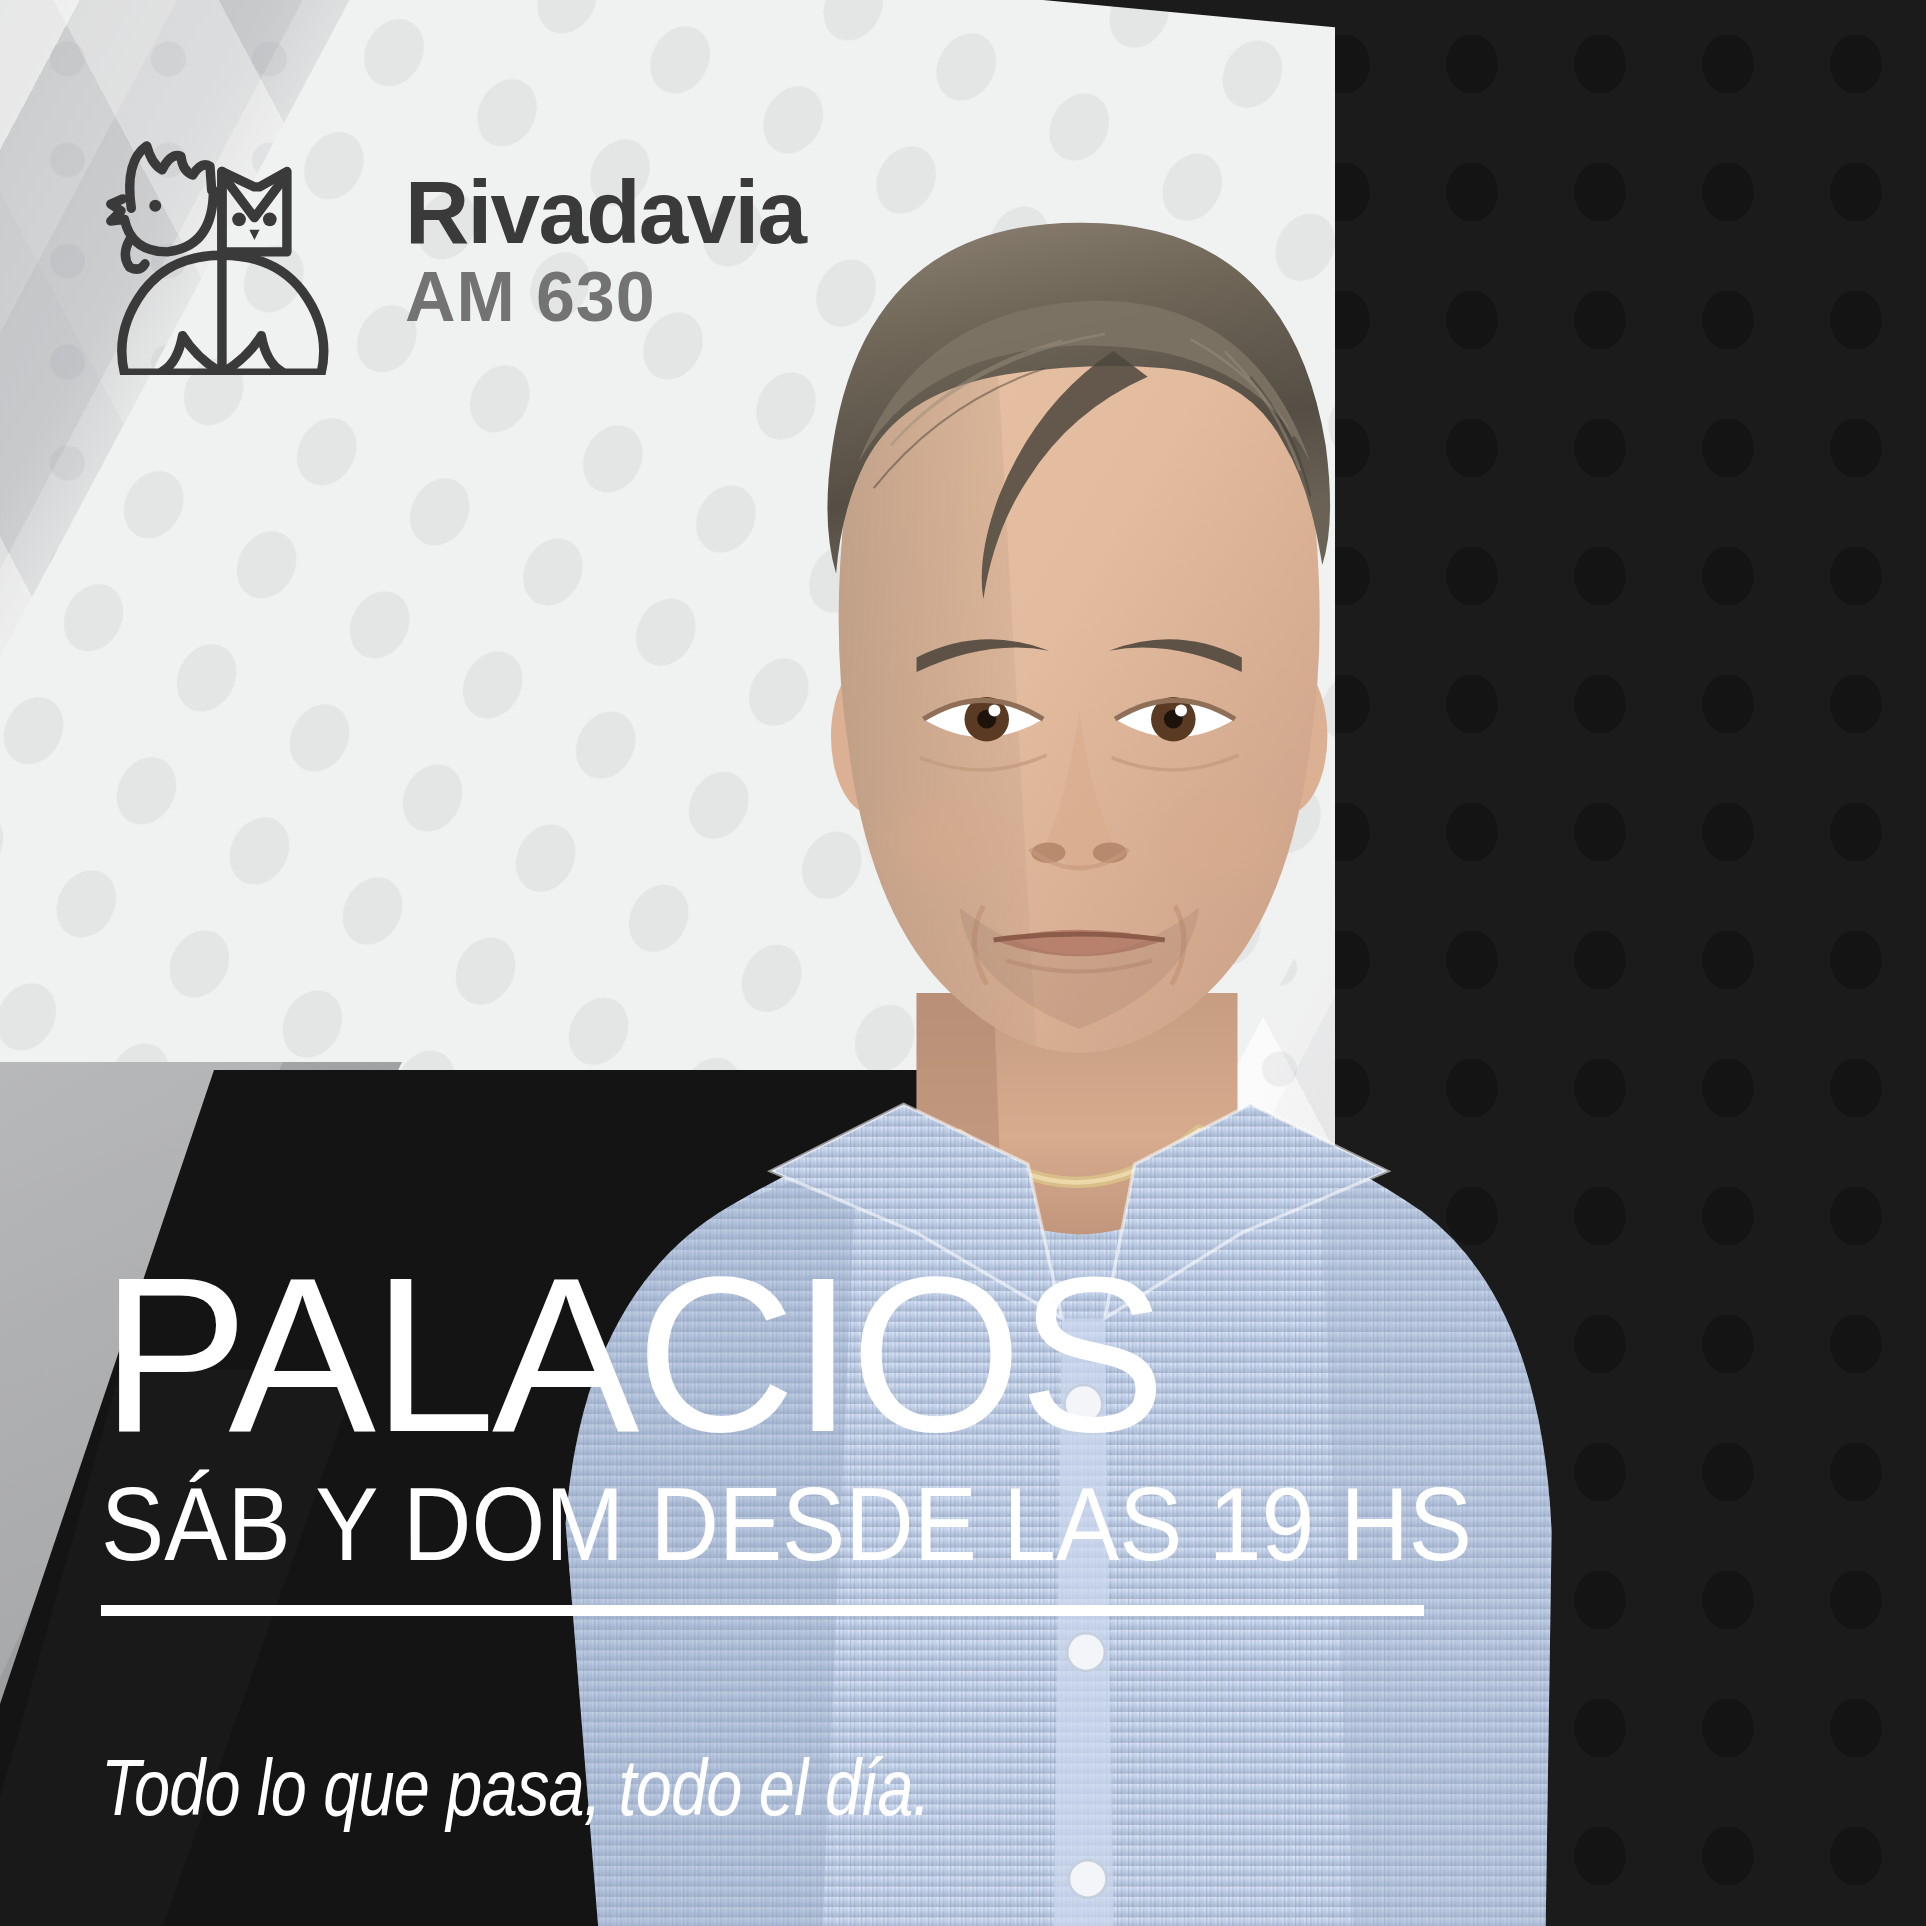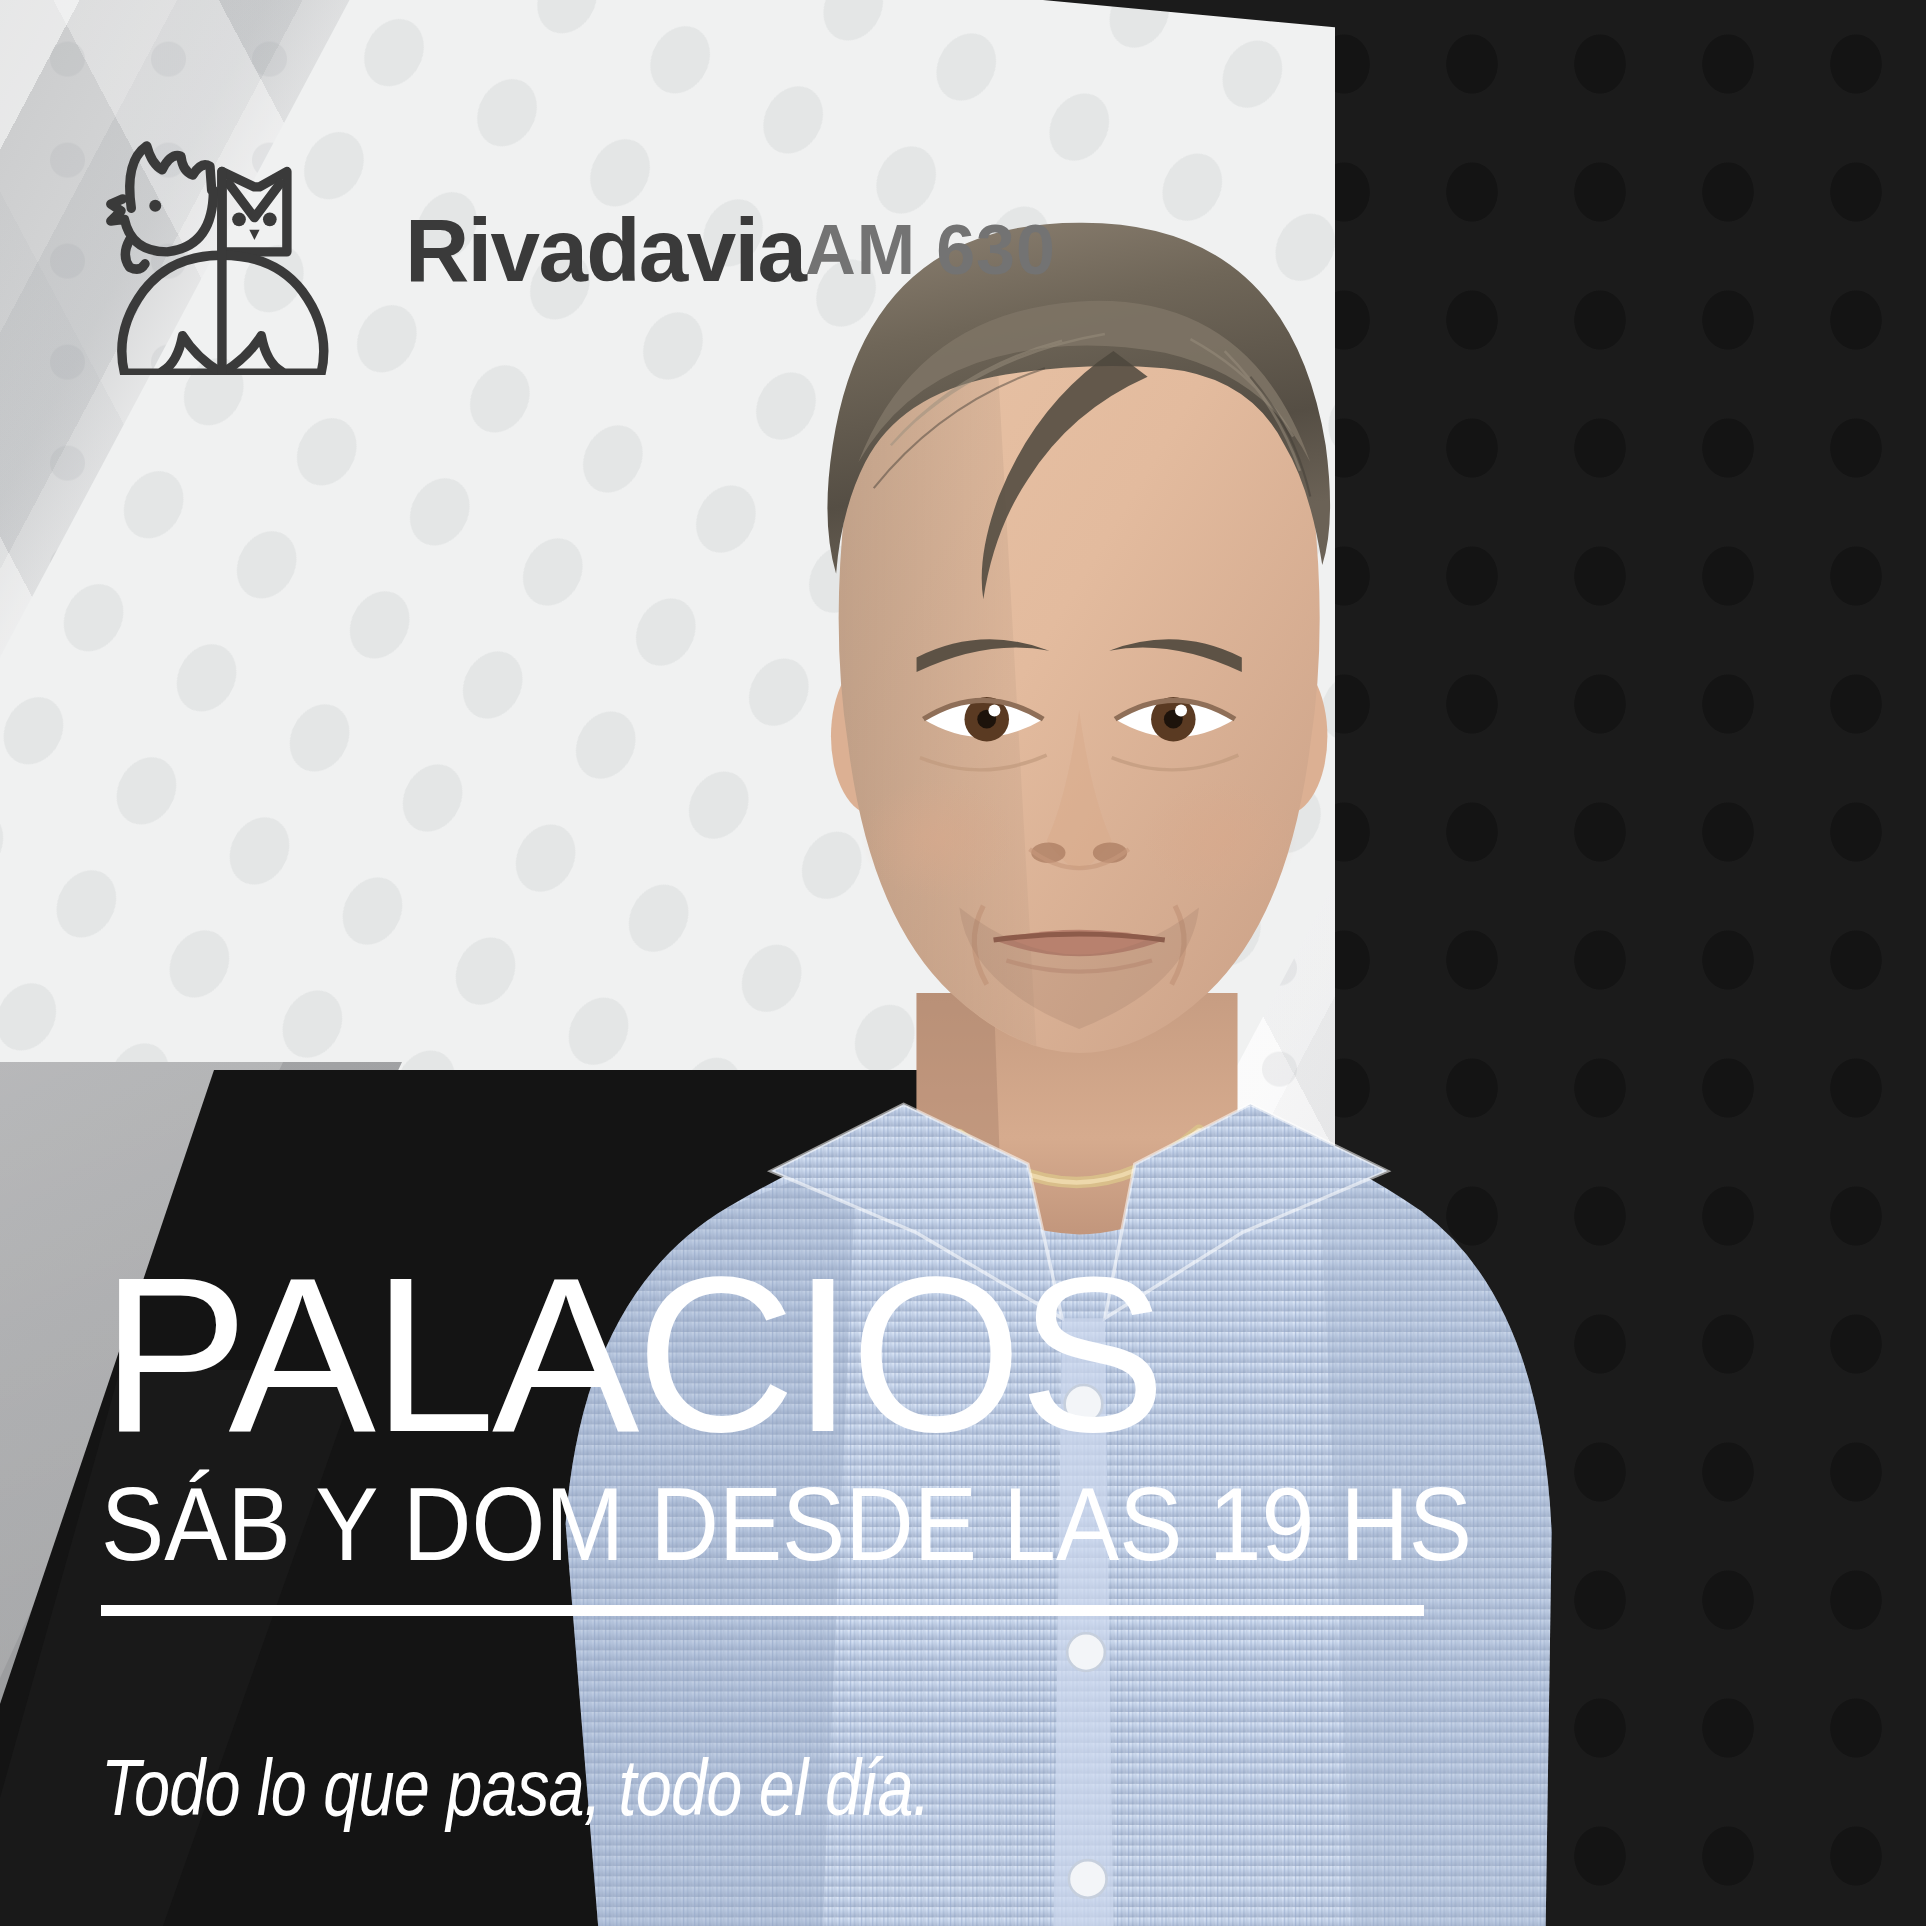--- a/index.html
+++ b/index.html
@@ -116,21 +116,21 @@
   .portrait svg{ width:100%; height:100%; display:block; }
 
   
   .logo{
     position:absolute; left:92px; top:127px;
     display:flex; align-items:center; gap:48px;
     z-index:30;
   }
   .logo-mark{ width:265px; height:248px; }
   .logo-mark svg{ width:100%; height:100%; display:block; }
-  .logo-text{ display:flex; flex-direction:row; line-height:.96; }
+  .logo-text{ display:flex; flex-direction:column; line-height:.96; }
   .logo-name{
     font-size:89px; font-weight:700; color:#3a3a3a;
     letter-spacing:-1.7px;
   }
   .logo-sub{
     font-size:70px; font-weight:700; color:#737373;
     letter-spacing:0.9px; margin-top:8.6px;
   }
 
   

